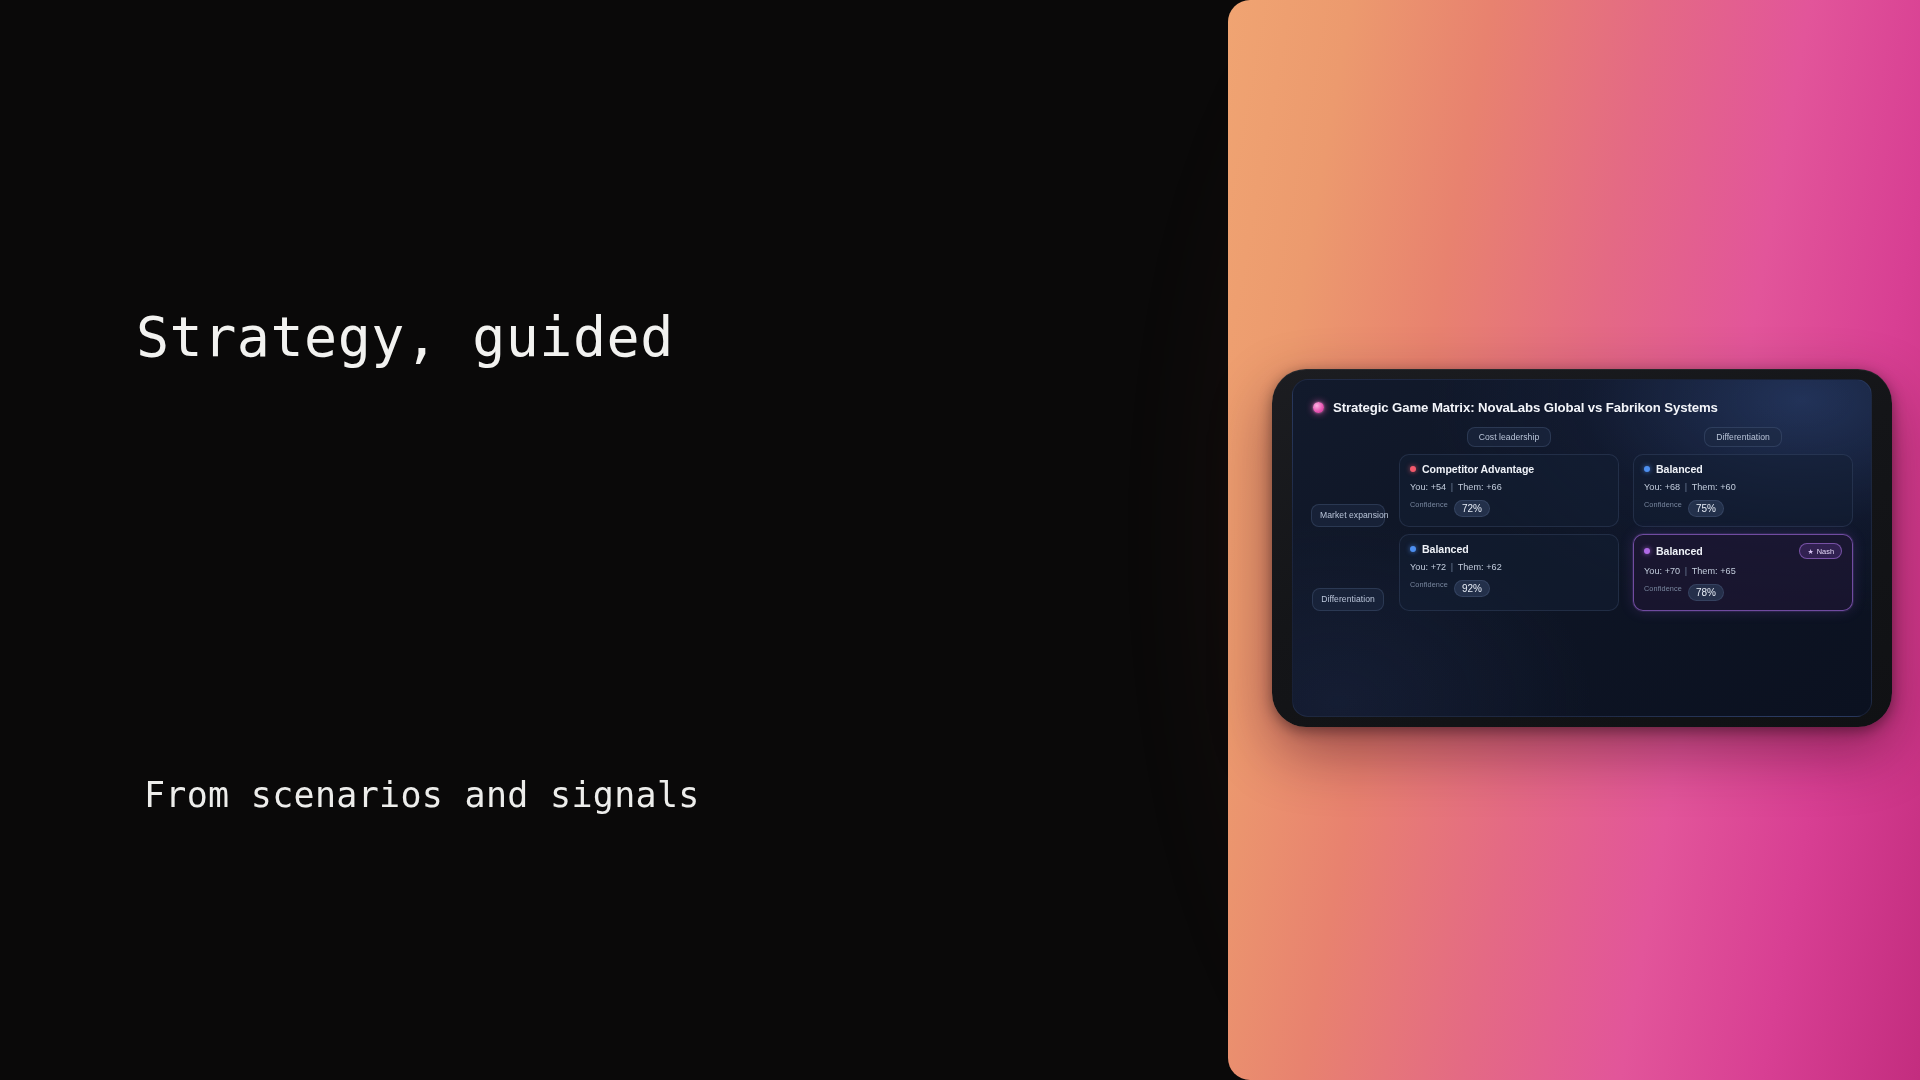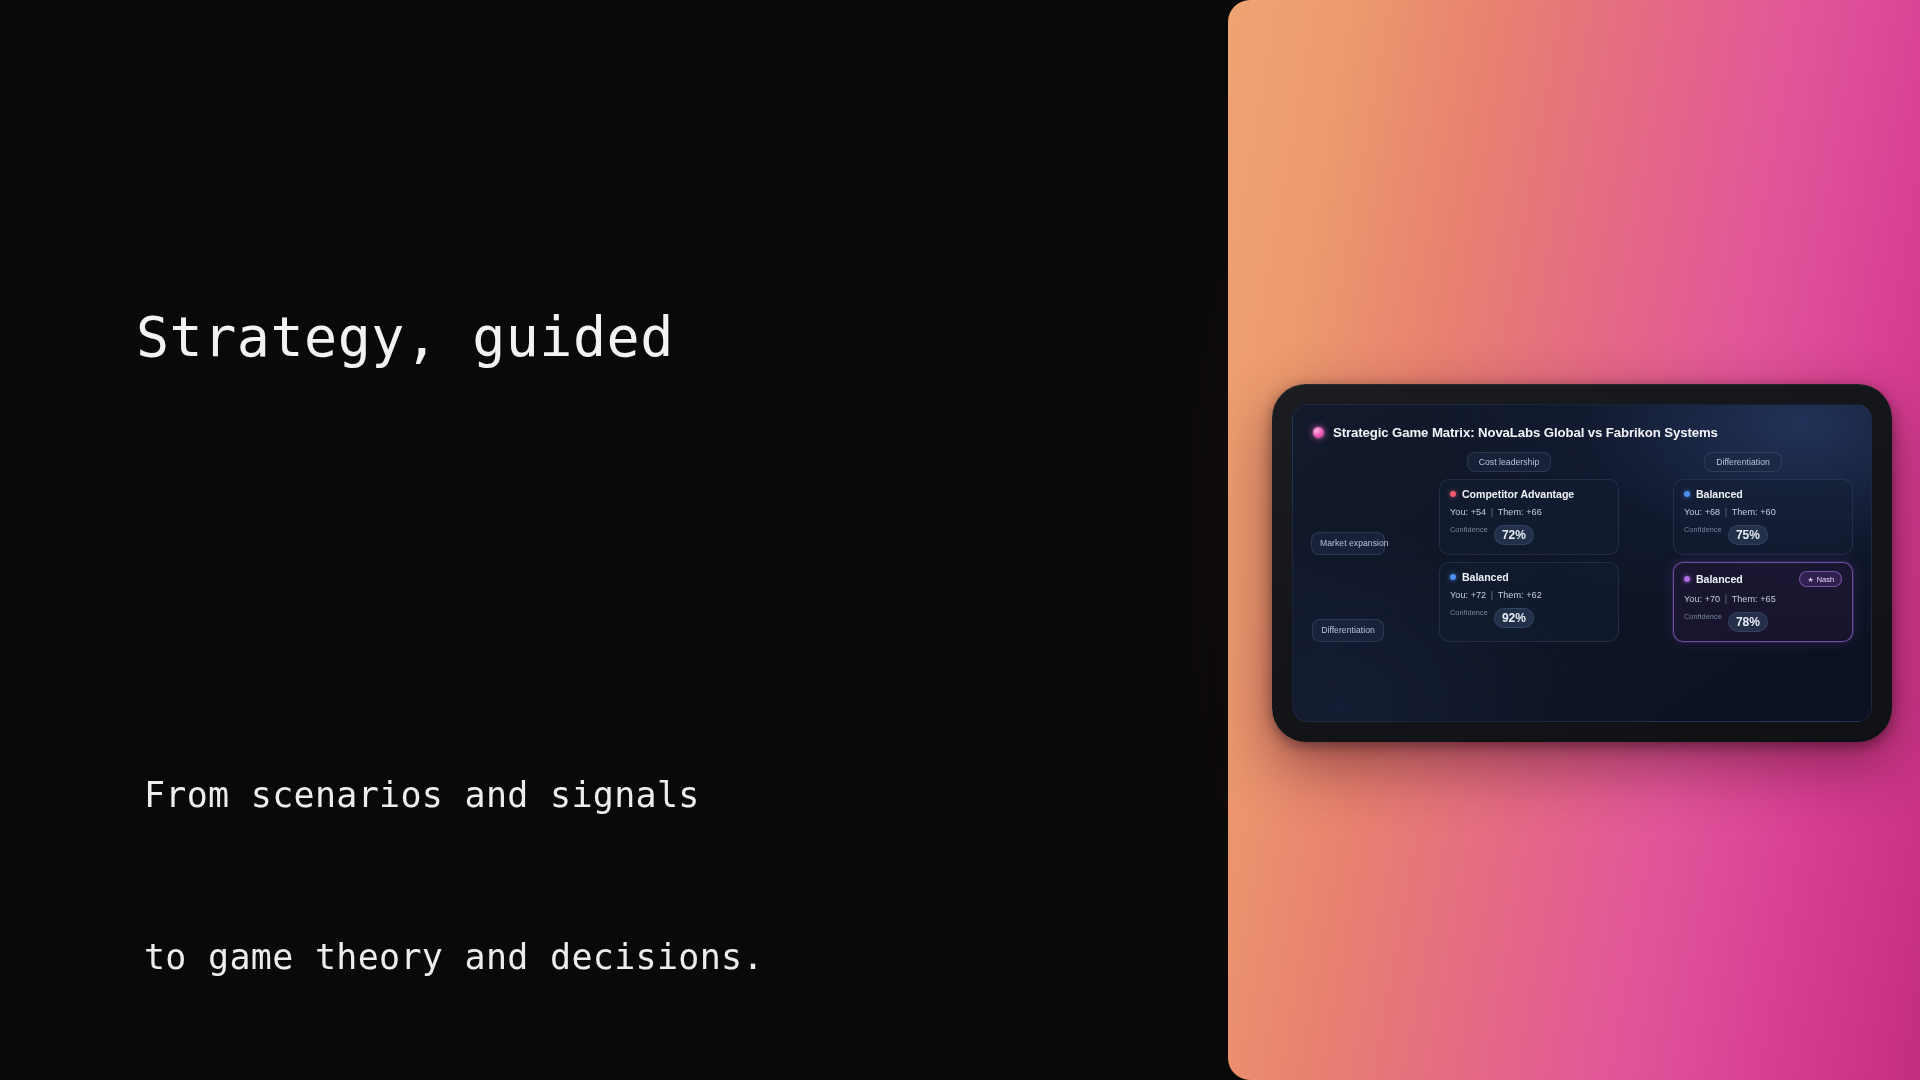--- a/index.html
+++ b/index.html
@@ -35,27 +35,27 @@
     position:absolute; left:1228px; top:0; width:692px; height:1080px;
     border-radius:22px 0 0 22px;
     background:linear-gradient(100deg,
       #f0a472 0%, #ec9a6e 14%, #e8826f 30%,
       #e46a84 48%, #e2559a 66%, #d83f93 82%, #c32d7f 100%);
     overflow:hidden;
   }
 
   
   .device {
-    position:absolute; left:1272px; top:384px; width:620px; height:358px;
+    position:absolute; left:1272px; top:369px; width:620px; height:358px;
     background:linear-gradient(160deg,#1c1d21 0%,#141518 45%,#101114 100%);
     border-radius:34px;
     box-shadow:0 24px 60px rgba(60,10,30,0.48),
                0 4px 14px rgba(0,0,0,0.42),
                inset 0 1px 1px rgba(255,255,255,0.07);
-    padding:20px 20px;
+    padding:10px 20px;
   }
   .screen {
     width:100%; height:100%; border-radius:16px; position:relative;
     background:
       radial-gradient(520px 300px at 88% 6%, rgba(54,80,140,0.50) 0%, rgba(30,44,86,0.18) 42%, rgba(0,0,0,0) 72%),
       radial-gradient(360px 260px at 8% 96%, rgba(40,52,92,0.26) 0%, rgba(0,0,0,0) 70%),
       linear-gradient(145deg,#121a2c 0%,#0e1525 46%,#0b1120 100%);
     border:1px solid rgba(120,150,210,0.12);
     overflow:hidden;
     padding:16px 18px 14px 18px;
@@ -82,21 +82,21 @@
     border:1px solid rgba(125,150,195,0.20);
     border-radius:8px; padding:4px 11px; white-space:nowrap; text-align:center;
   }
   .row-head { display:flex; align-items:flex-end; justify-content:center; }
   .chip.row { line-height:1.25; padding:5px 8px; min-width:58px; }
 
   .cell {
     background:rgba(20,30,52,0.52);
     border:1px solid rgba(118,142,188,0.17);
     border-radius:10px; padding:8px 10px 9px 10px;
-    min-height:66px; position:relative;margin-left:40px;
+    min-height:66px; position:relative;
   }
   .cell.nash {
     background:rgba(33,22,54,0.62);
     border:1px solid rgba(168,110,230,0.62);
     box-shadow:0 0 0 1px rgba(168,110,230,0.12), 0 0 14px rgba(150,90,220,0.20);
   }
   .cell-top { display:flex; align-items:center; justify-content:space-between; }
   .cell-label { display:flex; align-items:center; gap:6px; }
   .sdot { width:6px; height:6px; border-radius:50%; flex:none; }
   .sdot.red    { background:#f2596c; box-shadow:0 0 5px rgba(242,89,108,0.75); }
@@ -112,39 +112,38 @@
     border-radius:20px; padding:2.5px 7px; white-space:nowrap;
   }
   .nash-star { font-size:7px; color:#dcc8f8; line-height:1; }
 
   .payoff { margin-top:7px; font-size:9.1px; color:#c3cddd; letter-spacing:0.05px; }
   .payoff .bar { color:#6c7c96; margin:0 2px; }
 
   .conf { margin-top:8px; display:flex; align-items:flex-start; gap:6px; }
   .conf-lbl { font-size:7.3px; color:#79879f; letter-spacing:0.1px; }
   .conf-val {
-    font-size:12px; font-weight:700; color:#e7ecf5;
+    font-size:10px; font-weight:400; color:#e7ecf5;
     background:rgba(42,56,84,0.75);
     border:1px solid rgba(125,150,195,0.18);
     border-radius:10px; padding:2px 7px;
   }
 </style>
 </head>
 <body>
 
 <div class="stage">
 
   <div class="warm-glow"></div>
 
   <div class="copy">
     <div class="headline">Strategy, guided</div>
   </div>
   <div class="subcopy">
     <div>From scenarios and signals</div>
-    <div>to game theory and decisions.</div>
   </div>
 
   <div class="gradient-panel">
     
   </div>
 
   <div class="device">
     <div class="screen">
 
       <div class="scr-header">

